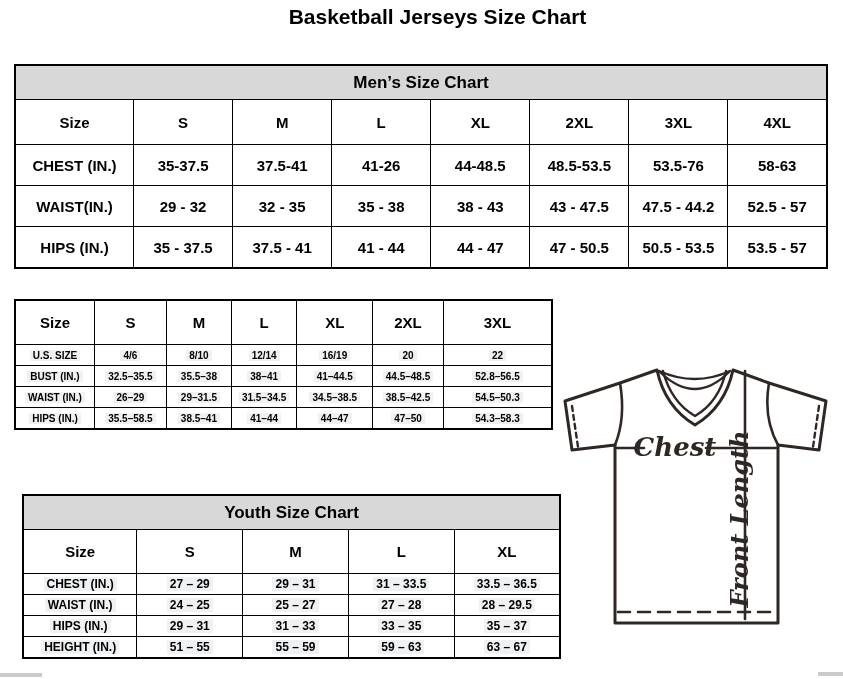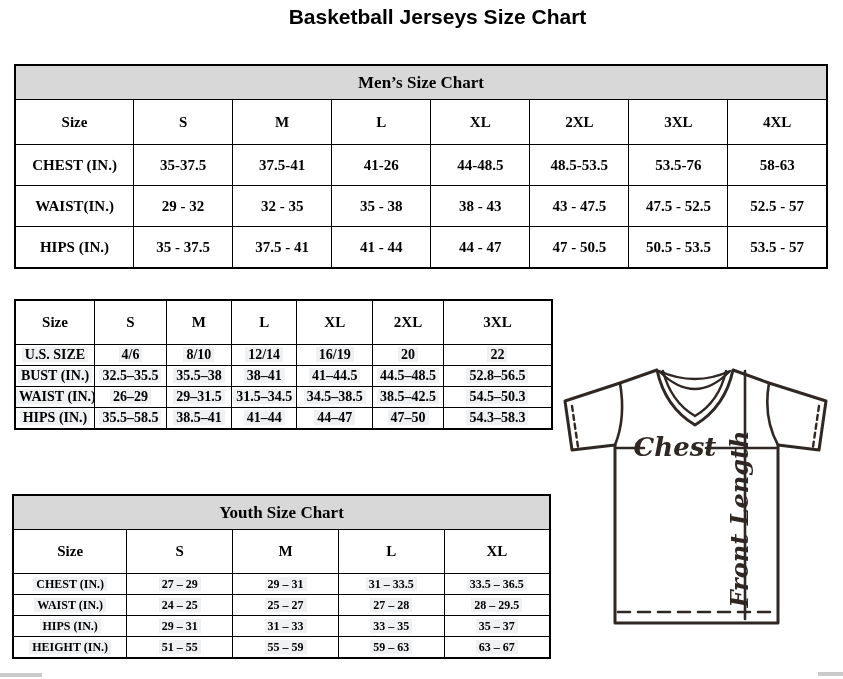--- a/index.html
+++ b/index.html
@@ -8,34 +8,34 @@
     background:#ffffff; color:#000;
     font-family:"Liberation Sans", sans-serif;
     overflow:hidden;
   }
   .title {
     position:absolute; top:5px; left:0; width:100%;
     text-align:center; font-size:21px; font-weight:bold; margin:0;padding-left:16px;
   }
   table.tbl {
     border-collapse:collapse; table-layout:fixed;
-    position:absolute; border:2px solid #000;font-family:Liberation Serif, serif;
+    position:absolute; border:2px solid #000;
   }
   table.tbl td {
     border:1.5px solid #000; text-align:center; vertical-align:middle;
     font-weight:bold; padding:0; white-space:nowrap; overflow:hidden;
   }
   tr.band td { background:#d8d8d8; font-size:17px; height:33px; }
   .mens { left:14px; top:64px;  width:814px; }
   .womens { left:14px; top:299px; width:539px; }
-  .youth { left:12px; top:494px; width:539px; }
+  .youth { left:22px; top:494px; width:539px; }
   .mens tr.cols td { height:44px; font-size:15px; }
   .mens tr.data td { height:40px; font-size:15px; }
   .womens tr.cols td, .youth tr.cols td { height:43px; font-size:15px; }
-  .womens tr.data td { height:20px; font-size:14px; }
+  .womens tr.data td { height:20px; font-size:10px; }
   .youth  tr.data td { height:20px; font-size:12px; }
   .hl { background:#f0f1f3; padding:0 3px; }
   .jersey { position:absolute; left:562px; top:361px; width:268px; height:268px; }
   .scroll-frag { position:absolute; background:#cacaca; }
   .frag-left  { left:0;    top:673px; width:42px; height:4px; }
   .frag-right { left:818px; top:672px; width:25px; height:4px; }
 </style>
 </head>
 <body>
 
@@ -70,21 +70,21 @@
       <td>53.5-76</td>
       <td>58-63</td>
     </tr>
     <tr class="data">
       <td>WAIST(IN.)</td>
       <td>29 - 32</td>
       <td>32 - 35</td>
       <td>35 - 38</td>
       <td>38 - 43</td>
       <td>43 - 47.5</td>
-      <td>47.5 - 52.5</td>
+      <td>47.5 - 44.2</td>
       <td>52.5 - 57</td>
     </tr>
     <tr class="data">
       <td>HIPS (IN.)</td>
       <td>35 - 37.5</td>
       <td>37.5 - 41</td>
       <td>41 - 44</td>
       <td>44 - 47</td>
       <td>47 - 50.5</td>
       <td>50.5 - 53.5</td>

